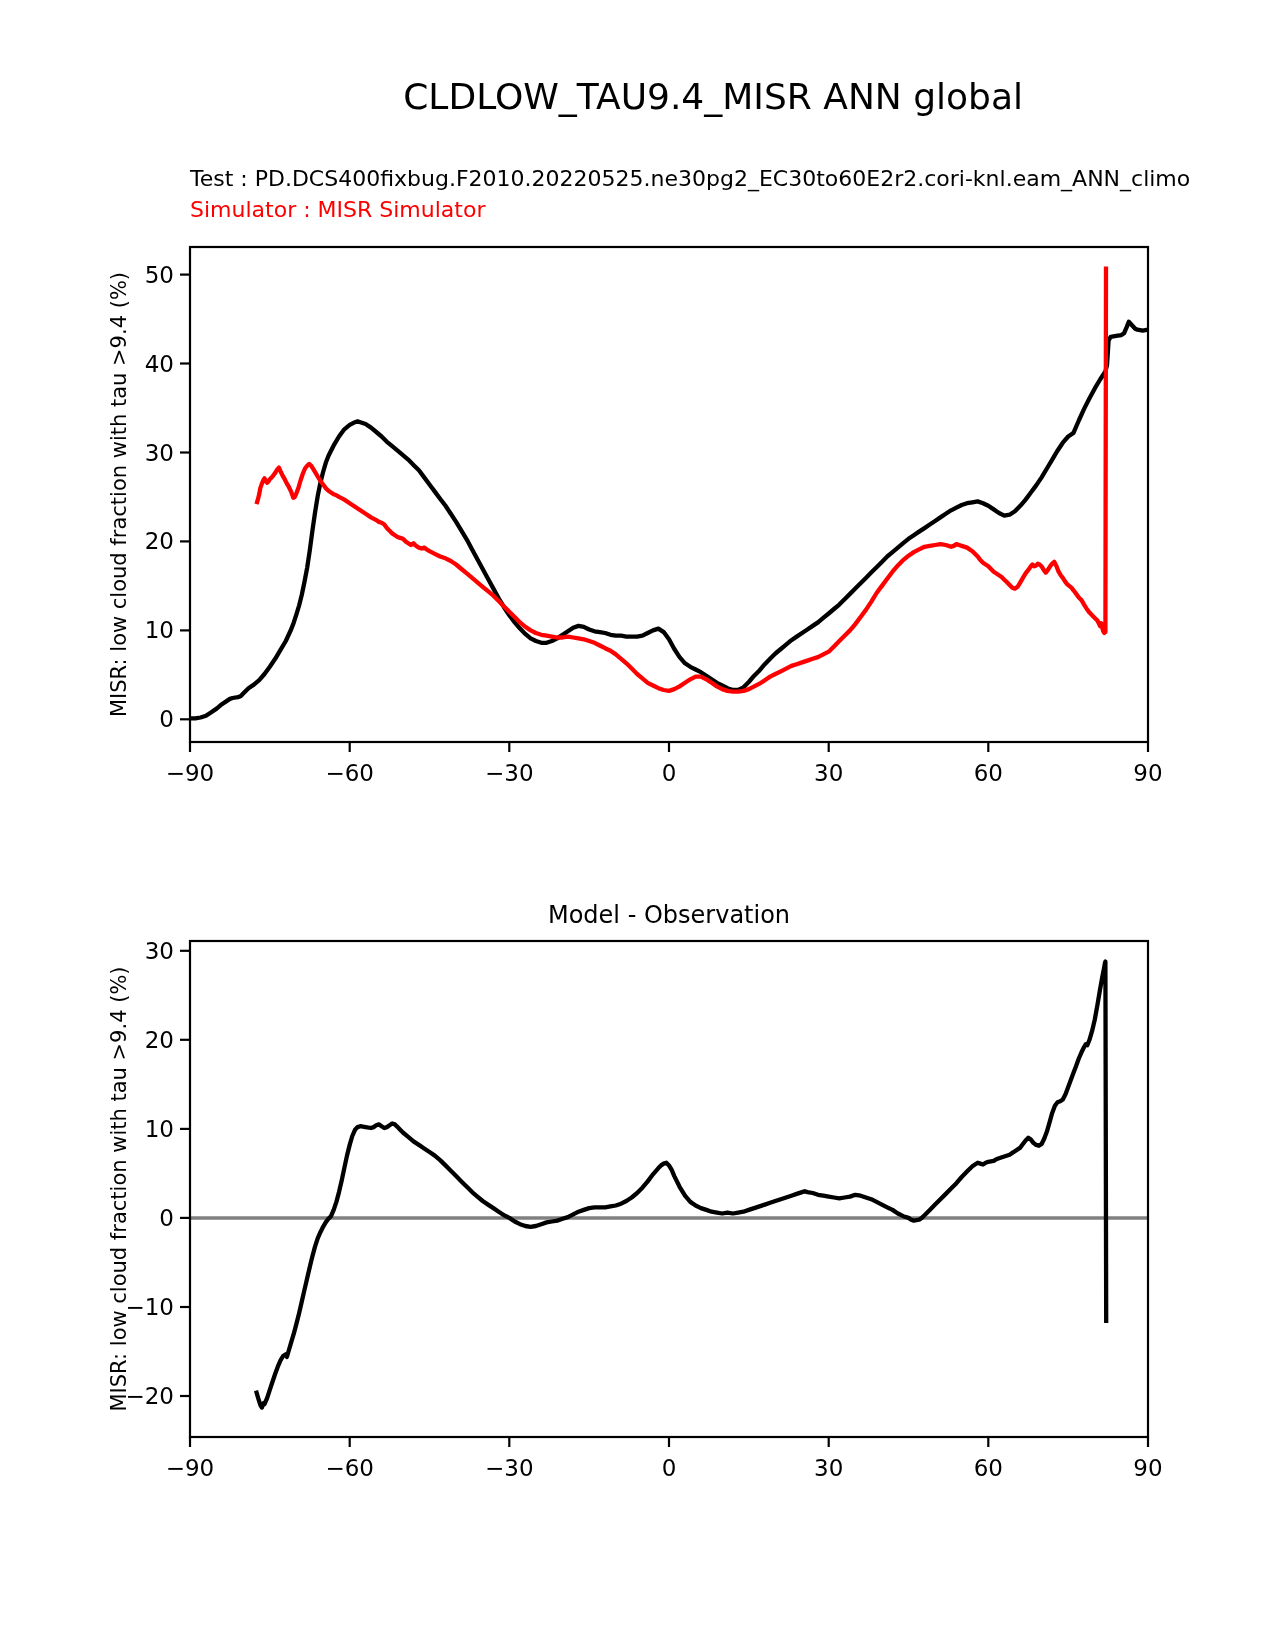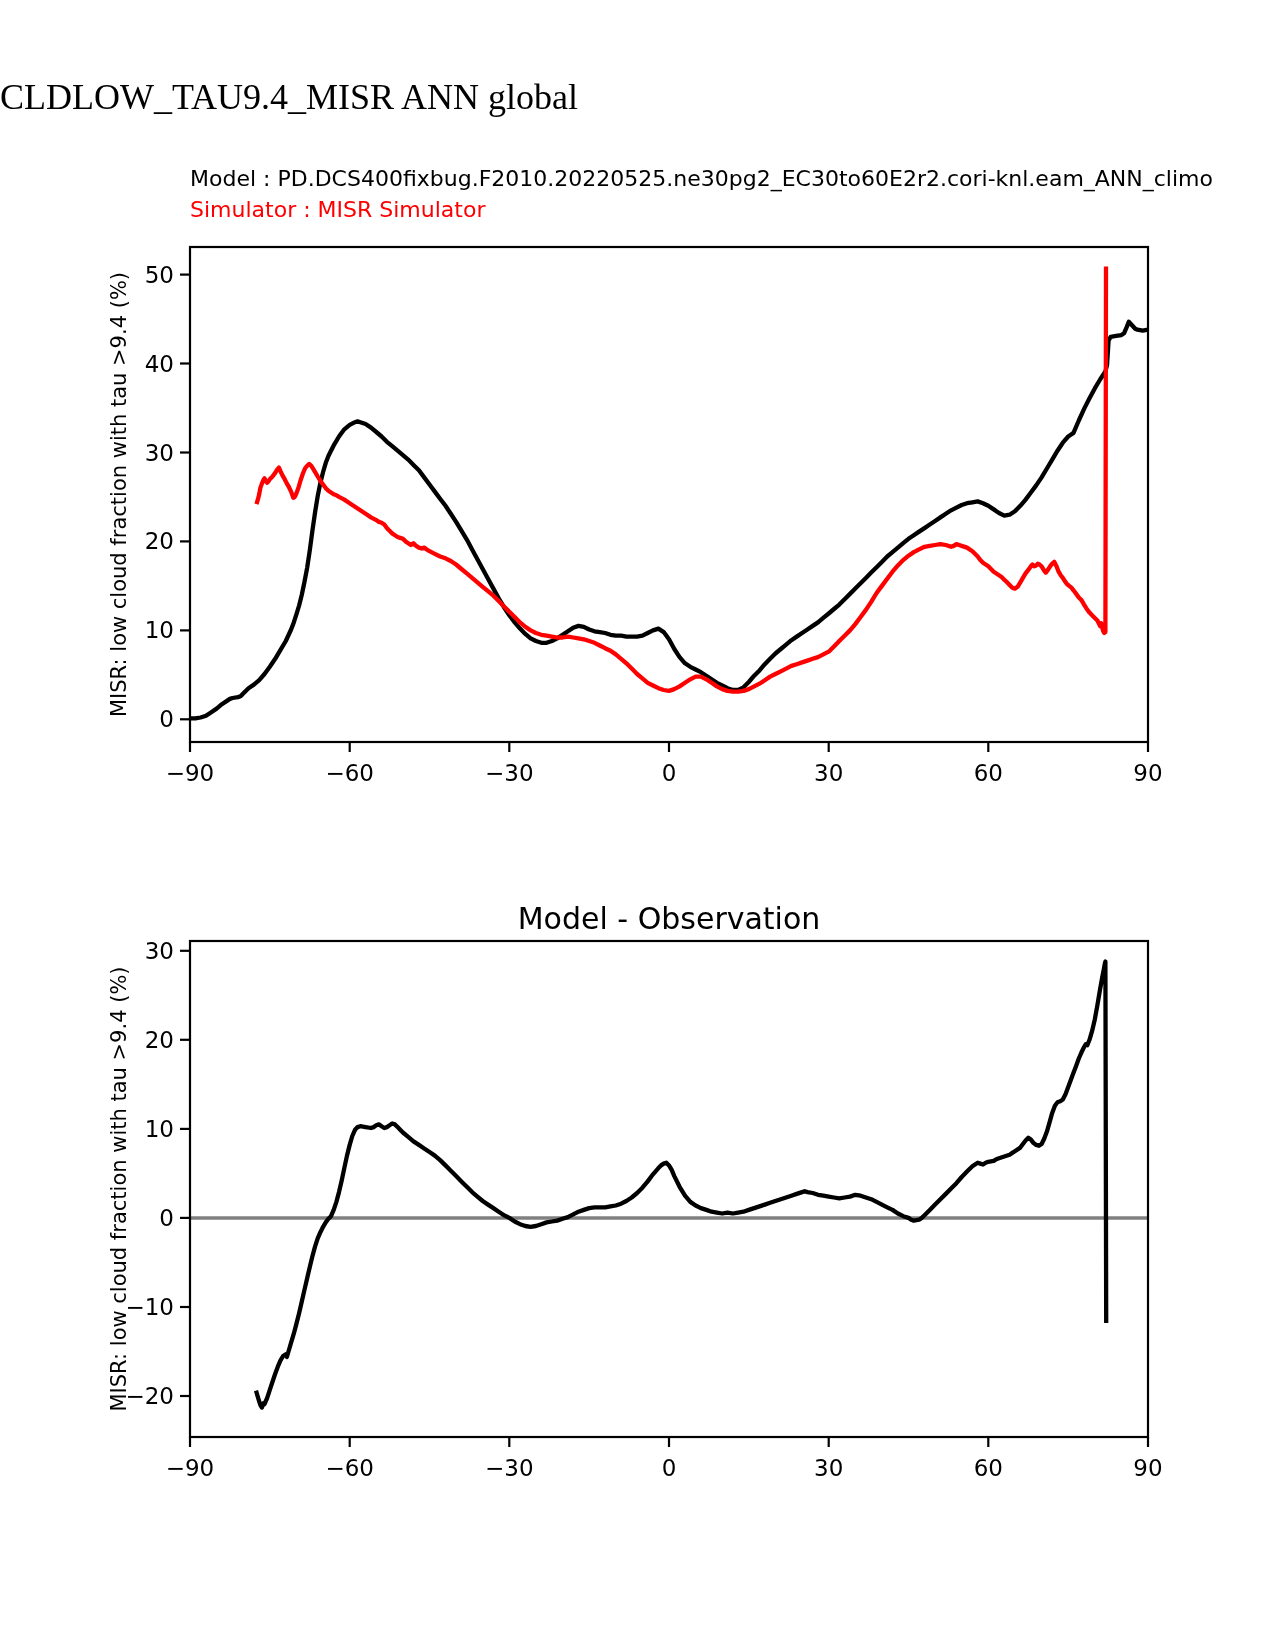--- a/index.html
+++ b/index.html
@@ -4,31 +4,31 @@
 <style>
   html,body{margin:0;padding:0;}
   body{
     width:1275px;height:1650px;position:relative;background:#ffffff;
     font-family:"DejaVu Sans","Liberation Sans",sans-serif;color:#000;
     overflow:hidden;
   }
   #figure{position:absolute;left:0;top:0;}
   #figure text{font-family:"DejaVu Sans","Liberation Sans",sans-serif;fill:#000000;}
   .fig-title{
-    position:absolute;left:0;top:76px;width:1023px;text-align:left;
-    font-size:36px;white-space:nowrap;font-family:Liberation Serif, serif;
+    position:absolute;left:0;top:76px;width:1023px;text-align:right;
+    font-size:36px;white-space:nowrap;
   }
   .subtitle{
     position:absolute;left:190px;white-space:nowrap;font-size:22px;
   }
   .subtitle.test{top:166px;}
   .subtitle.reference{top:197px;color:#ff0000;}
   .axes-title{
     position:absolute;left:190px;width:958px;top:901px;text-align:center;
-    font-size:30px;white-space:nowrap;
+    font-size:24px;white-space:nowrap;
   }
 </style>
 </head>
 <body>
 
 <svg id="figure" width="1275" height="1650" viewBox="0 0 1275 1650">
     <g>
       <polyline points="190.0,718.4 195.3,718.4 200.6,717.5 206.0,715.8 211.3,712.2 216.6,708.6 221.9,704.2 227.3,700.6 229.9,698.9 232.6,698.0 237.9,697.1 240.6,696.2 243.2,693.5 248.5,688.2 253.9,684.6 259.2,680.2 264.5,674.0 269.8,666.8 275.2,658.8 280.5,649.9 285.8,641.0 291.1,629.5 293.8,622.4 296.4,614.4 299.1,605.5 301.8,594.8 304.4,582.3 307.1,568.1 309.8,550.3 312.4,530.7 315.1,512.1 317.7,496.1 320.4,482.7 323.1,472.0 325.7,463.1 328.4,456.0 331.0,450.7 333.7,445.4 339.0,436.5 344.3,429.3 349.7,424.9 355.0,422.2 357.6,421.3 360.3,422.2 365.6,424.0 371.0,427.6 376.3,432.0 381.6,436.5 386.9,441.8 392.2,446.2 397.6,450.7 402.9,455.1 408.2,459.6 413.5,464.9 418.9,470.3 424.2,477.4 429.5,484.5 434.8,491.6 440.1,498.7 445.5,505.8 450.8,513.8 456.1,521.9 461.4,530.7 466.8,539.6 472.1,549.4 477.4,559.2 482.7,569.0 488.0,578.8 493.4,588.6 498.7,598.3 504.0,607.2 509.3,615.2 514.7,622.4 520.0,628.6 525.3,633.9 530.6,638.4 535.9,641.0 541.3,642.8 546.6,642.8 551.9,641.0 557.2,638.4 562.6,634.8 567.9,631.3 573.2,627.7 578.5,625.9 583.8,626.8 589.2,629.5 594.5,631.3 599.8,632.1 605.1,633.0 610.5,634.8 615.8,635.7 621.1,635.7 626.4,636.6 631.7,636.6 637.1,636.6 642.4,635.7 647.7,633.0 653.0,630.4 658.4,628.6 663.7,632.1 669.0,639.3 674.3,649.0 679.6,657.1 685.0,663.3 690.3,666.8 695.6,669.5 700.9,672.2 706.3,675.7 711.6,679.3 716.9,682.8 722.2,685.5 727.5,688.2 732.9,690.0 738.2,690.0 743.5,687.3 748.8,682.0 754.2,675.7 759.5,670.4 764.8,664.2 770.1,658.8 775.4,653.5 780.8,649.0 786.1,644.6 791.4,640.2 796.7,636.6 802.1,633.0 807.4,629.5 812.7,625.9 818.0,622.4 823.3,617.9 828.7,613.5 834.0,609.0 839.3,604.6 844.6,599.2 850.0,593.9 855.3,588.6 860.6,583.2 865.9,577.9 871.2,572.6 876.6,567.2 881.9,561.9 887.2,556.5 892.5,552.1 897.9,547.6 903.2,543.2 908.5,538.8 913.8,535.2 919.1,531.6 924.5,528.1 929.8,524.5 935.1,521.0 940.4,517.4 945.8,513.8 951.1,510.3 956.4,507.6 961.7,505.0 967.0,503.2 972.4,502.3 977.7,501.4 983.0,503.2 988.3,505.8 993.7,509.4 999.0,513.0 1004.3,515.6 1009.6,514.7 1014.9,511.2 1020.3,505.8 1025.6,499.6 1030.9,492.5 1036.2,485.4 1041.6,477.4 1046.9,468.5 1052.2,459.6 1057.5,450.7 1062.8,442.7 1068.2,436.5 1070.8,434.7 1073.5,432.9 1078.8,420.5 1084.1,408.9 1089.5,398.2 1094.8,388.4 1100.1,379.5 1105.4,371.5 1107.0,365.3 1108.6,340.4 1110.7,336.8 1116.1,335.9 1121.4,335.1 1124.0,333.3 1126.7,327.1 1128.8,321.7 1132.0,325.3 1135.2,328.8 1137.4,329.7 1142.7,330.6 1148.0,329.7" fill="none" stroke="#000000" stroke-width="4.3" stroke-linejoin="round" stroke-linecap="butt"></polyline>
       <polyline points="256.5,504.1 258.1,498.7 259.2,494.3 260.3,488.1 261.9,483.6 263.4,480.0 264.5,478.3 265.6,480.9 267.2,482.7 268.8,480.9 269.8,479.2 272.5,476.5 275.2,472.9 277.3,469.4 278.9,467.6 280.5,471.2 282.6,475.6 284.7,479.2 286.9,483.6 289.0,487.2 291.1,491.6 293.3,497.8 294.8,496.9 296.4,493.4 298.6,487.2 300.7,480.0 302.8,473.8 305.0,468.5 307.1,465.8 309.2,464.0 311.3,465.8 313.5,469.4 315.6,472.9 317.7,476.5 320.4,480.9 323.1,484.5 325.7,488.1 328.4,490.7 331.0,492.5 333.7,494.3 336.4,495.2 339.0,496.9 344.3,499.6 349.7,503.2 355.0,506.7 360.3,510.3 365.6,513.8 371.0,517.4 376.3,520.1 378.9,521.9 381.6,522.7 384.3,524.5 386.9,528.1 389.6,530.7 392.2,533.4 394.9,535.2 397.6,537.0 400.2,537.9 402.9,538.8 405.6,541.4 408.2,543.2 410.9,545.0 413.5,543.2 416.2,545.9 418.9,547.6 421.5,548.5 424.2,547.6 426.8,549.4 429.5,551.2 434.8,553.9 440.1,556.5 445.5,558.3 450.8,561.0 456.1,564.5 461.4,569.0 466.8,573.4 472.1,577.9 477.4,582.3 482.7,586.8 488.0,591.2 493.4,595.7 498.7,601.0 504.0,606.4 509.3,611.7 514.7,617.0 520.0,622.4 525.3,626.8 530.6,630.4 535.9,633.0 541.3,634.8 546.6,635.7 551.9,636.6 557.2,637.5 562.6,637.5 567.9,636.6 573.2,637.5 578.5,638.4 583.8,639.3 589.2,641.0 594.5,642.8 599.8,645.5 605.1,648.2 610.5,650.8 615.8,654.4 621.1,658.8 626.4,663.3 631.7,668.6 637.1,674.0 642.4,678.4 647.7,682.8 653.0,685.5 658.4,688.2 663.7,690.0 669.0,690.9 674.3,689.1 679.6,686.4 685.0,682.8 690.3,679.3 695.6,676.6 700.9,676.6 706.3,679.3 711.6,682.8 716.9,686.4 722.2,689.1 727.5,690.9 732.9,691.7 738.2,691.7 743.5,690.9 748.8,689.1 754.2,686.4 759.5,683.7 764.8,680.2 770.1,676.6 775.4,674.0 780.8,671.3 786.1,668.6 791.4,665.9 796.7,664.2 802.1,662.4 807.4,660.6 812.7,658.8 818.0,657.1 823.3,654.4 828.7,651.7 834.0,646.4 839.3,641.0 844.6,635.7 850.0,630.4 855.3,624.1 860.6,617.0 865.9,609.9 871.2,601.9 876.6,593.0 881.9,585.9 887.2,578.8 892.5,571.7 897.9,565.4 903.2,560.1 908.5,555.7 913.8,552.1 919.1,549.4 924.5,546.8 929.8,545.9 935.1,545.0 940.4,544.1 945.8,545.0 951.1,546.8 953.7,545.9 956.4,544.1 959.1,545.0 961.7,545.9 967.0,547.6 972.4,551.2 977.7,556.5 980.3,560.1 983.0,562.8 988.3,566.3 991.0,569.0 993.7,571.7 999.0,575.2 1001.6,577.0 1004.3,579.7 1007.0,582.3 1009.6,585.0 1012.3,587.7 1014.9,588.6 1017.6,586.8 1020.3,582.3 1022.9,577.9 1025.6,573.4 1028.3,569.9 1030.9,566.3 1032.5,564.5 1034.1,566.3 1036.2,565.4 1037.8,563.7 1039.4,564.5 1041.6,566.3 1043.7,569.9 1045.8,572.6 1047.9,569.9 1050.1,566.3 1052.2,563.7 1054.3,561.9 1056.5,566.3 1058.6,571.7 1060.7,575.2 1062.8,577.9 1065.0,581.4 1067.1,584.1 1069.2,585.9 1071.4,587.7 1073.5,590.3 1076.2,593.9 1078.8,597.5 1081.5,600.1 1084.1,604.6 1086.8,609.0 1089.5,612.6 1092.1,615.2 1094.8,617.9 1097.4,620.6 1100.1,625.9 1101.2,623.3 1102.2,627.7 1103.3,631.3 1104.4,633.0 1104.9,629.5 1105.4,632.1 1106.0,266.6" fill="none" stroke="#ff0000" stroke-width="4.3" stroke-linejoin="round" stroke-linecap="butt"></polyline>
       <rect x="190" y="247" width="958" height="495" fill="none" stroke="#000000" stroke-width="2.2"></rect>
@@ -88,15 +88,15 @@
       <text x="174" y="1136.9" text-anchor="end" font-size="23">10</text>
       <line x1="180" y1="1039.8" x2="190" y2="1039.8" stroke="#000000" stroke-width="2.2"></line>
       <text x="174" y="1047.8" text-anchor="end" font-size="23">20</text>
       <line x1="180" y1="950.8" x2="190" y2="950.8" stroke="#000000" stroke-width="2.2"></line>
       <text x="174" y="958.8" text-anchor="end" font-size="23">30</text>
       <text transform="translate(126 1189) rotate(-90)" text-anchor="middle" font-size="21">MISR: low cloud fraction with tau &gt;9.4 (%)</text>
     </g>
   </svg>
 
 <div class="fig-title">CLDLOW_TAU9.4_MISR ANN global</div>
-<div class="subtitle test">Model : PD.DCS400fixbug.F2010.20220525.ne30pg2_EC30to60E2r2.cori-knl.eam_ANN_climo</div>
+<div class="subtitle test">Test : PD.DCS400fixbug.F2010.20220525.ne30pg2_EC30to60E2r2.cori-knl.eam_ANN_climo</div>
 <div class="subtitle reference">Simulator : MISR Simulator</div>
 <div class="axes-title">Model - Observation</div>
 
 </body></html>

